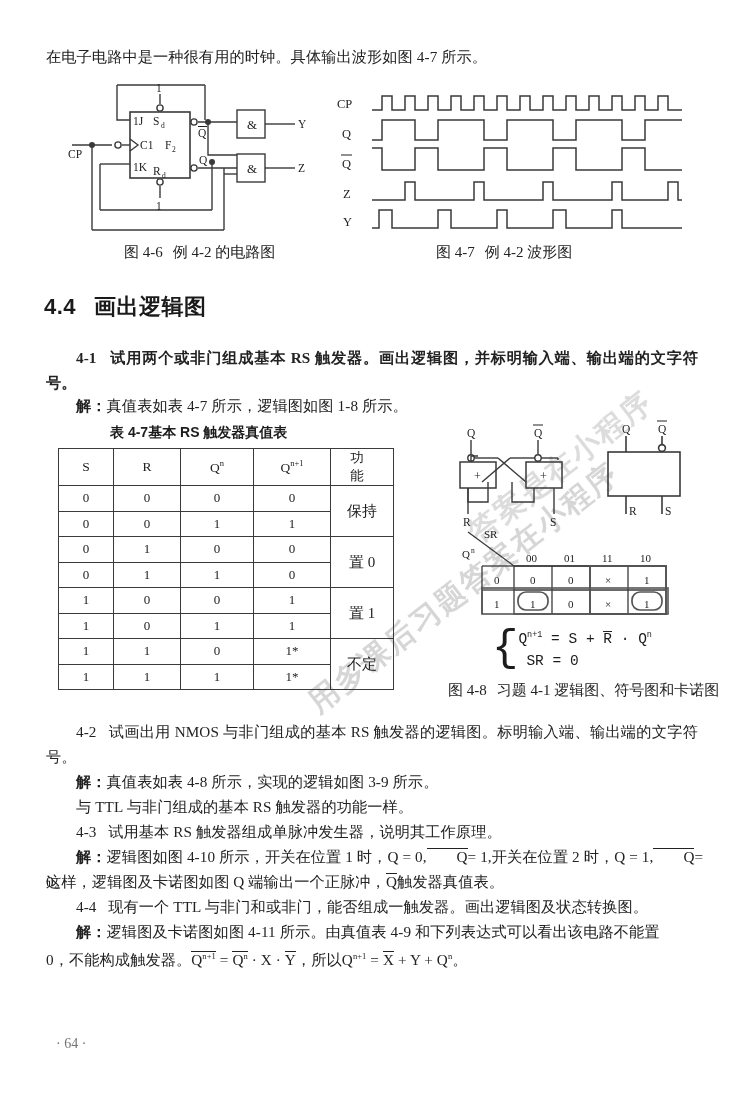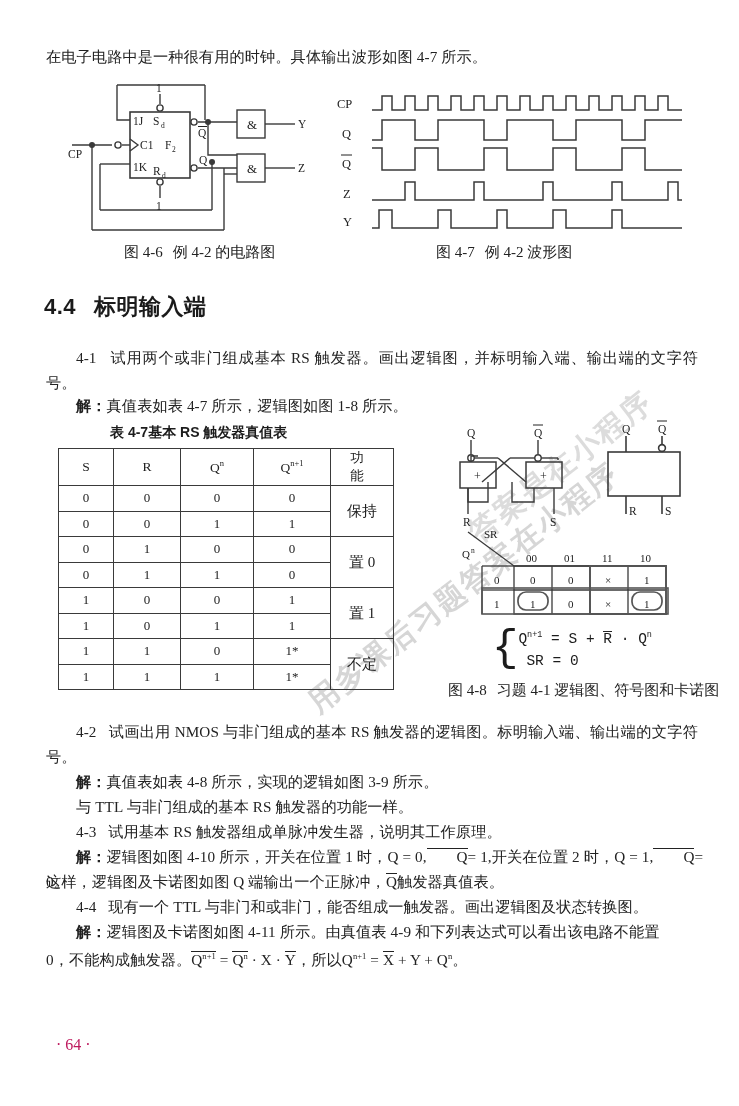--- a/index.html
+++ b/index.html
@@ -94,22 +94,22 @@
     line-height:44px;
     display:inline-block;
     vertical-align:middle;
     font-weight:300;
   }
   .eqcol{display:inline-block;vertical-align:middle;line-height:22px;}
 
   
   .footer{
     position:absolute;
-    font-size:16px;
-    color:#be185d;
+    font-size:14px;
+    color:#737373;
   }
 
   
   .wm{
     position:absolute;
     color:rgba(120,120,120,.30);
     font-size:30px;
     font-weight:bold;
     font-family:"DejaVu Sans",sans-serif;
     transform:rotate(-38deg);
@@ -240,24 +240,24 @@
         <text x="9" y="110">Z</text>
         <text x="9" y="138">Y</text>
       </g>
     </svg>
   </div>
   <div class="caption" style="left:436px;top:243px;">
     <span>图 4-7</span><span class="gap"></span><span>例 4-2 波形图</span>
   </div>
 
   <div class="sec-head" style="left:44px;top:292px;">
-    <span class="sec-num">4.4</span><span>标明输入端</span>
-  </div>
-
-  <div class="para ov" style="left:46px;top:345px;width:652px;text-indent:30px;text-align:justify;">
+    <span class="sec-num">4.4</span><span>画出逻辑图</span>
+  </div>
+
+  <div class="para ov" style="left:46px;top:345px;width:652px;text-indent:30px;text-align:justify;font-weight:bold;">
     <span>4-1</span>&nbsp;&nbsp;&nbsp;<span>试用两个或非门组成基本 RS 触发器。画出逻辑图，并标明输入端、输出端的文字符号。</span>
   </div>
   <div class="para ov" style="left:46px;top:393px;width:420px;text-indent:30px;">
     <b>解：</b><span>真值表如表 4-7 所示，逻辑图如图 1-8 所示。</span>
   </div>
 
   <div class="tbl-title" style="left:110px;top:424px;">
     <span>表 4-7</span><span class="gap"></span><span>基本 RS 触发器真值表</span>
   </div>
 

